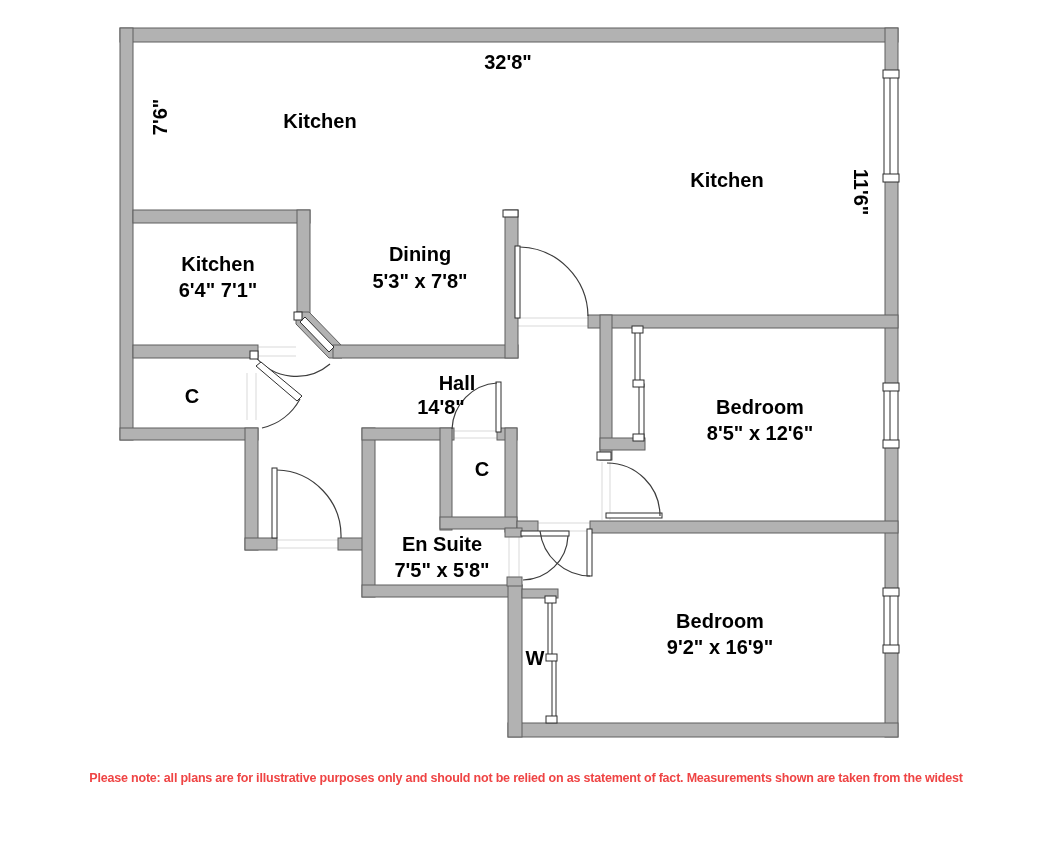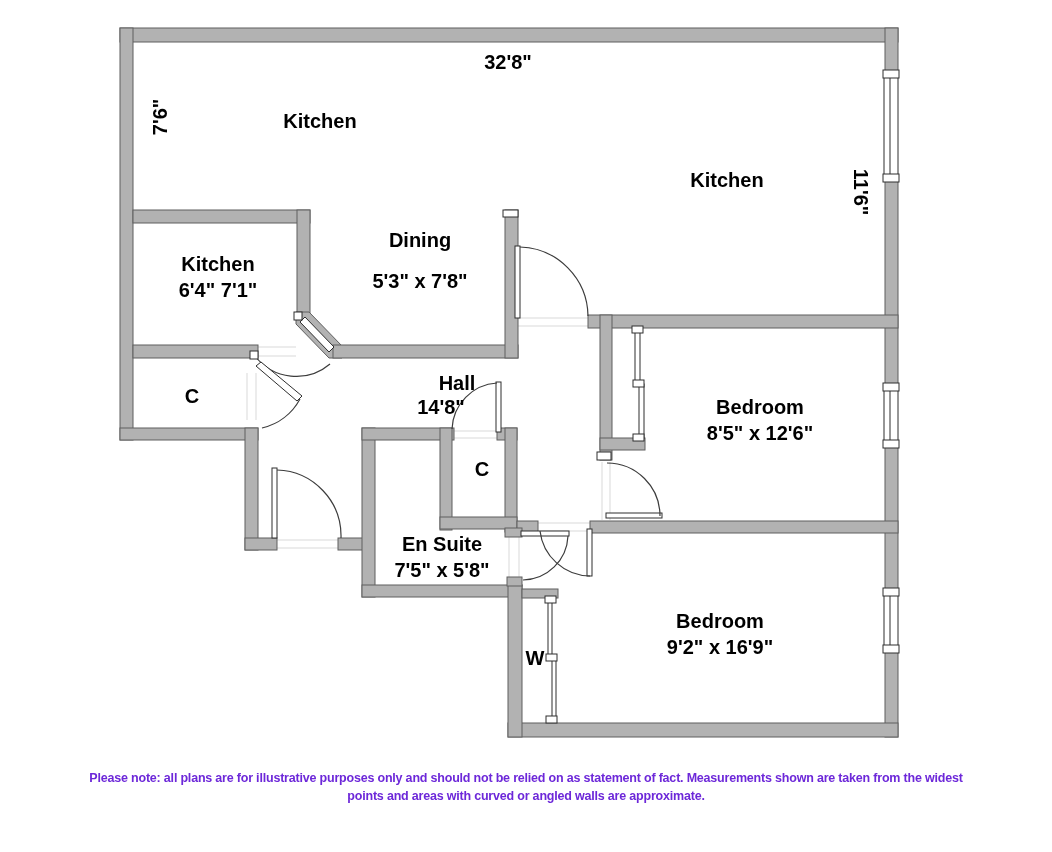--- a/index.html
+++ b/index.html
@@ -22,21 +22,21 @@
   }
   .lbl.rot-l{transform:translate(-50%,-50%) rotate(-90deg);}
   .lbl.rot-r{transform:translate(-50%,-50%) rotate(90deg);}
   .footer{
     position:absolute;
     left:0;top:770px;width:1052px;
     text-align:center;
     font-weight:bold;
     font-size:12.5px;
     letter-spacing:-0.2px;
-    color:#6d28d9;
+    color:#ef4444;
     line-height:1.42;
   }
   .wall{fill:#b2b2b2;stroke:#5f5f5f;stroke-width:1;}
   .leaf{fill:#ffffff;stroke:#2e2e2e;stroke-width:1;}
   .arc{fill:none;stroke:#3c3c3c;stroke-width:1.2;}
   .thr{stroke:#d9d9d9;stroke-width:1;fill:none;}
   .winbox{fill:#ffffff;stroke:#2e2e2e;stroke-width:1;}
   .winline{stroke:#2e2e2e;stroke-width:1;}
   .cap{fill:#ffffff;stroke:#2e2e2e;stroke-width:1;}
 </style>
@@ -180,37 +180,36 @@
   <div class="lbl" style="left:508px;top:62px">32'8"</div>
   <div class="lbl rot-l" style="left:160px;top:117px">7'6"</div>
   <div class="lbl rot-r" style="left:861px;top:192px">11'6"</div>
 
   <div class="lbl" style="left:320px;top:121px">Kitchen</div>
   <div class="lbl" style="left:727px;top:180px">Kitchen</div>
 
   <div class="lbl" style="left:218px;top:264px">Kitchen</div>
   <div class="lbl" style="left:218px;top:290px">6'4" 7'1"</div>
 
-  <div class="lbl" style="left:420px;top:240px">Dining</div>
+  <div class="lbl" style="left:420px;top:254px">Dining</div>
   <div class="lbl" style="left:420px;top:281px">5'3" x 7'8"</div>
 
   <div class="lbl" style="left:457px;top:383px">Hall</div>
   <div class="lbl" style="left:441px;top:407px">14'8"</div>
 
   <div class="lbl" style="left:760px;top:407px">Bedroom</div>
   <div class="lbl" style="left:760px;top:433px">8'5" x 12'6"</div>
 
   <div class="lbl" style="left:442px;top:544px">En Suite</div>
   <div class="lbl" style="left:442px;top:570px">7'5" x 5'8"</div>
 
   <div class="lbl" style="left:720px;top:621px">Bedroom</div>
   <div class="lbl" style="left:720px;top:647px">9'2" x 16'9"</div>
 
   <div class="lbl" style="left:192px;top:396px">C</div>
   <div class="lbl" style="left:482px;top:469px">C</div>
   <div class="lbl" style="left:535px;top:658px">W</div>
 
   <div class="footer">
     <div>Please note: all plans are for illustrative purposes only and should not be relied on as statement of fact. Measurements shown are taken from the widest</div>
-    <div>points and areas with curved or angled walls are approximate.</div>
   </div>
 
 </div>
 
 </body></html>

